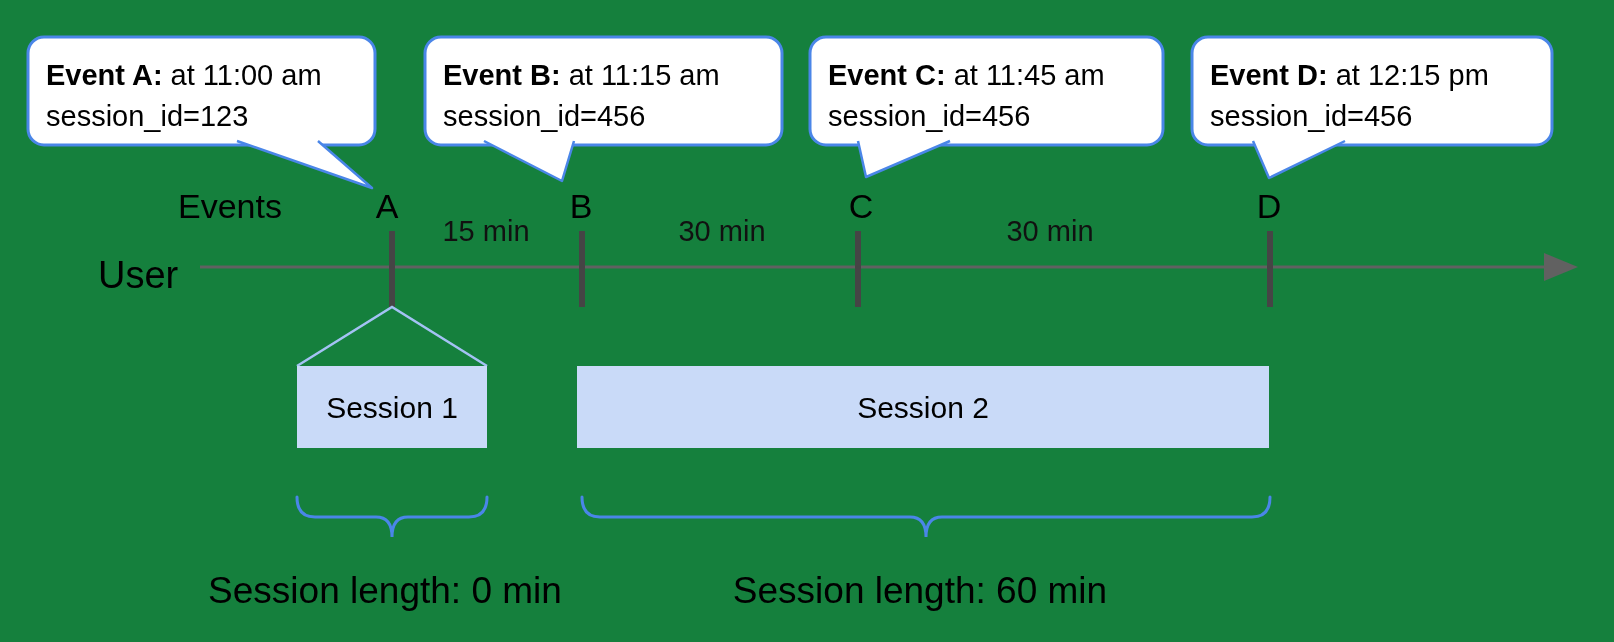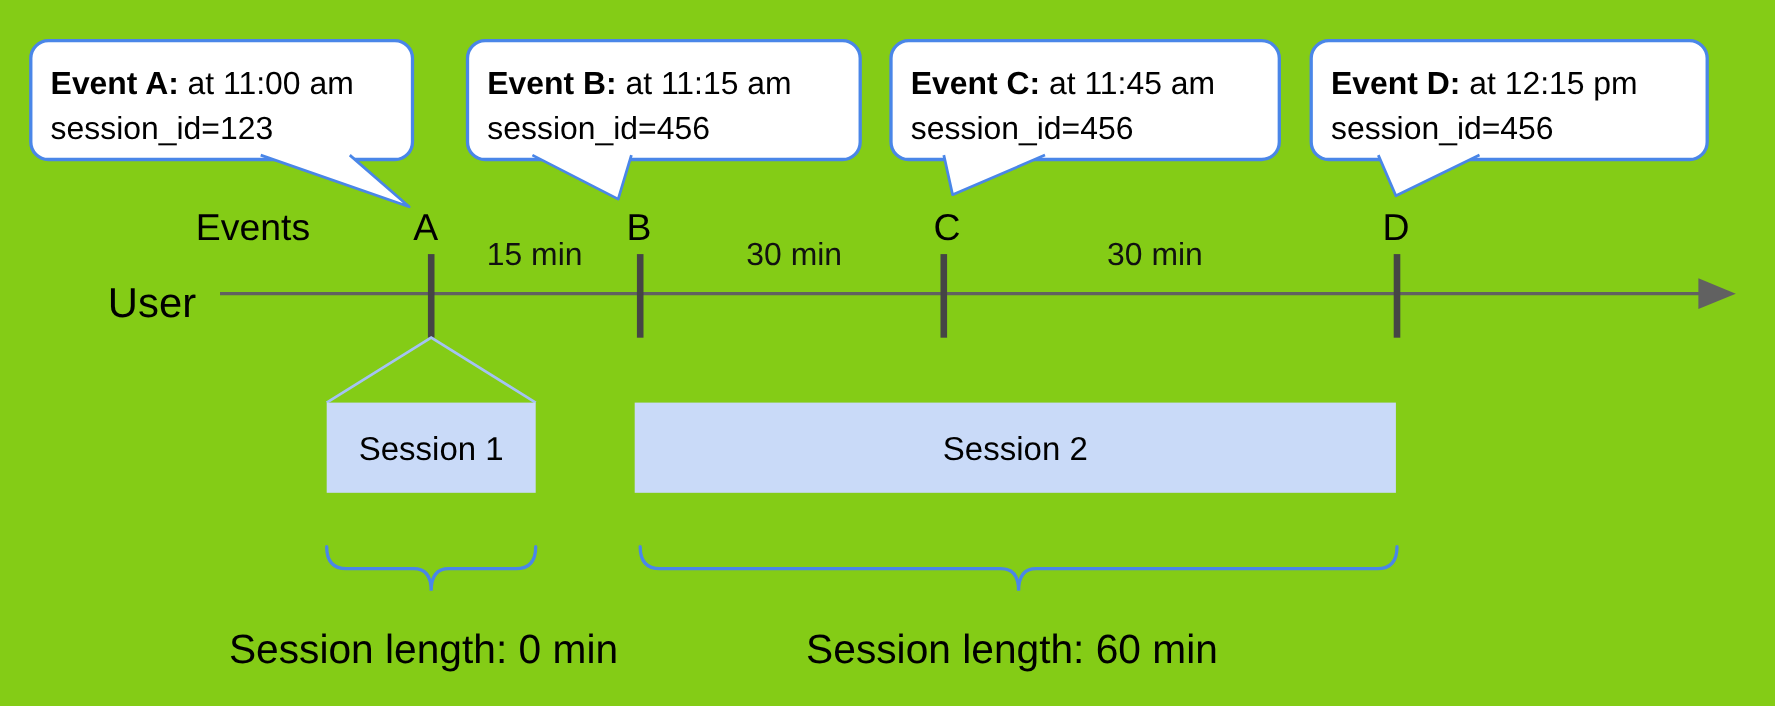--- a/index.html
+++ b/index.html
@@ -1,16 +1,16 @@
 <!DOCTYPE html>
 <html><head>
 <meta charset="utf-8">
 <style>
   html,body{margin:0;padding:0;background:#ffffff;}
-  .stage{width:1614px;height:642px;position:relative;background:#84cc16;overflow:hidden;}
+  .stage{width:1614px;height:642px;position:relative;background:#15803d;overflow:hidden;}
   svg{display:block;}
   text{font-family:"Liberation Sans",sans-serif;fill:#000000;}
   .t-bubble{font-size:29px;}
   .t-bold{font-weight:bold;}
   .t-marker{font-size:34px;}
   .t-events{font-size:34px;}
   .t-user{font-size:38px;}
   .t-interval{font-size:29px;fill:#111111;}
   .t-session{font-size:30px;}
   .t-length{font-size:37px;}

